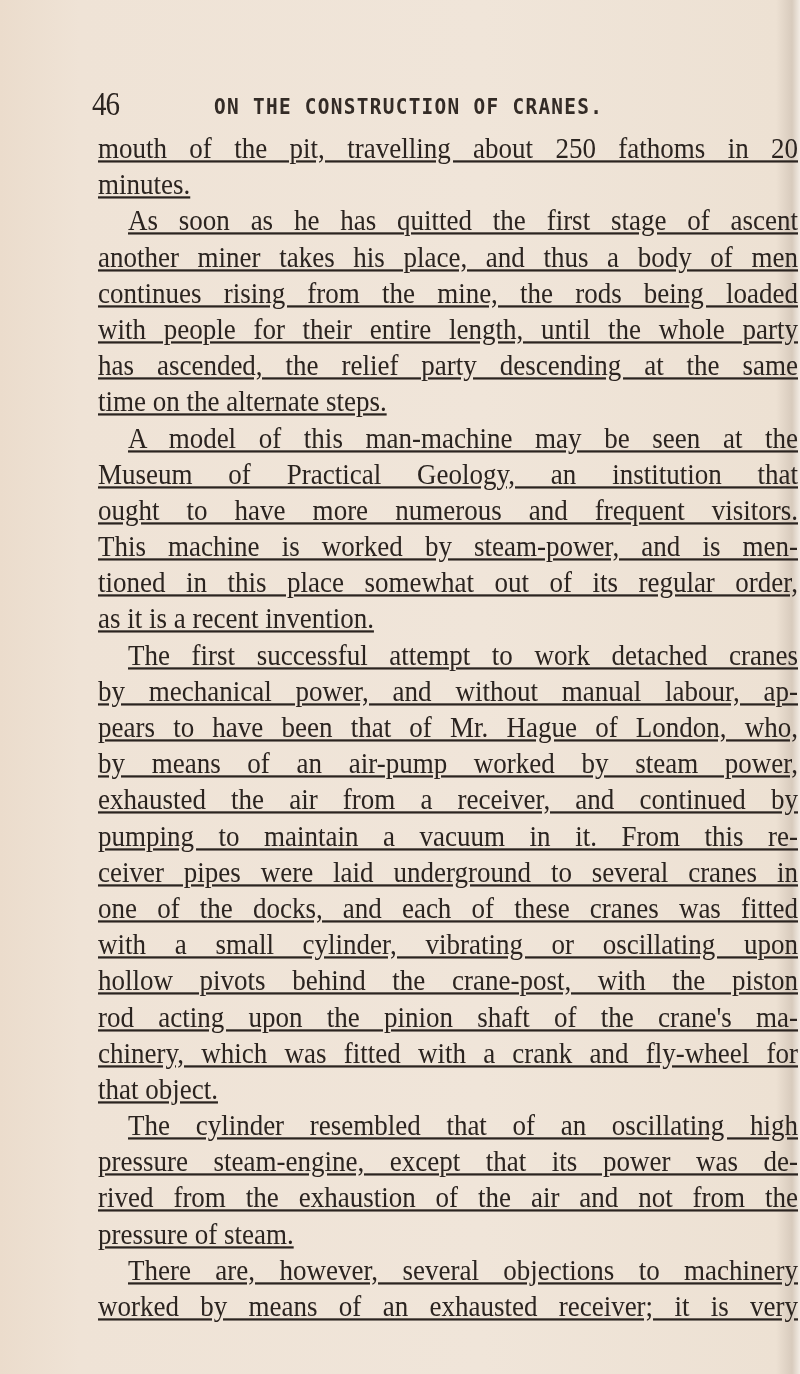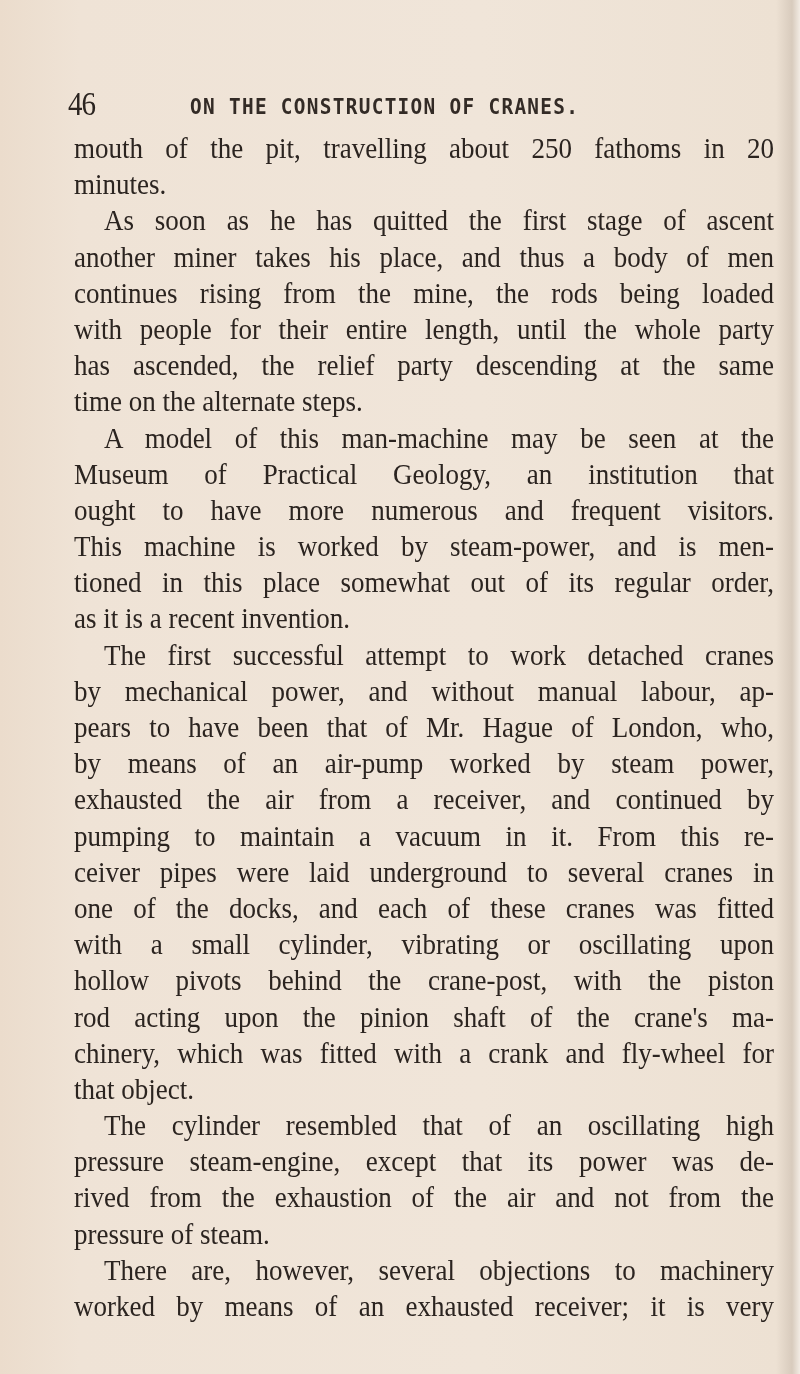--- a/index.html
+++ b/index.html
@@ -5,34 +5,34 @@
   html, body { margin:0; padding:0; }
   body {
     width:800px; height:1374px; overflow:hidden;
     background:#eee1d3;
     background: linear-gradient(90deg, #ebdccc 0%, #efe3d6 10%, #f0e5d9 60%, #ede1d3 97%, #d8cbbd 99%, #f2ebe3 100%);
     position:relative;
     font-family:"DejaVu Serif", "Liberation Serif", serif;
     color:#2b2420;
   }
   .header {
-    position:absolute; top:88px; left:68px; width:620px; height:40px;
+    position:absolute; top:88px; left:92px; width:620px; height:40px;
     font-family:"Liberation Serif", serif;
   }
   .page-number {
     position:absolute; left:0; top:0; font-size:29px; letter-spacing:-1px;
     transform:scaleY(1.15);
   }
   .running-title {
     position:absolute; left:122px; top:6px; font-size:22px; letter-spacing:1.5px;
     font-family:"DejaVu Sans Mono", monospace; font-weight:bold; color:#332b26;
     transform:scaleX(0.88); transform-origin:left;
   }
   .body-text {
-    position:absolute; left:74px; top:130px; width:700px;
+    position:absolute; left:98px; top:130px; width:700px;text-decoration:underline;
   }
   .line {
     display:block; height:36.2px; line-height:36px;
     font-size:27px; white-space:nowrap;
     font-family:"Liberation Serif", serif;
     text-align:justify; text-align-last:justify;
     transform:scaleY(1.12);
   }
   .line.last { text-align-last:left; }
   .line.indent { padding-left:30px; }

